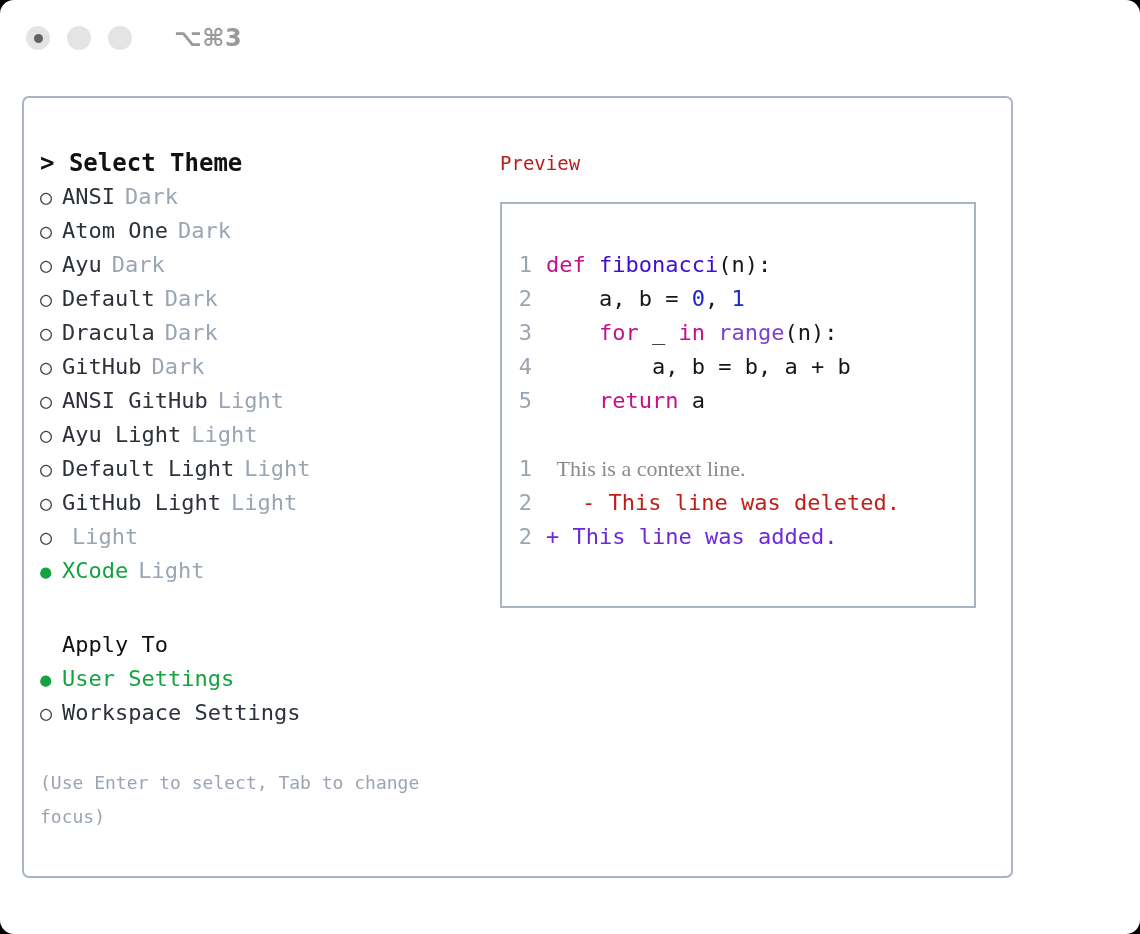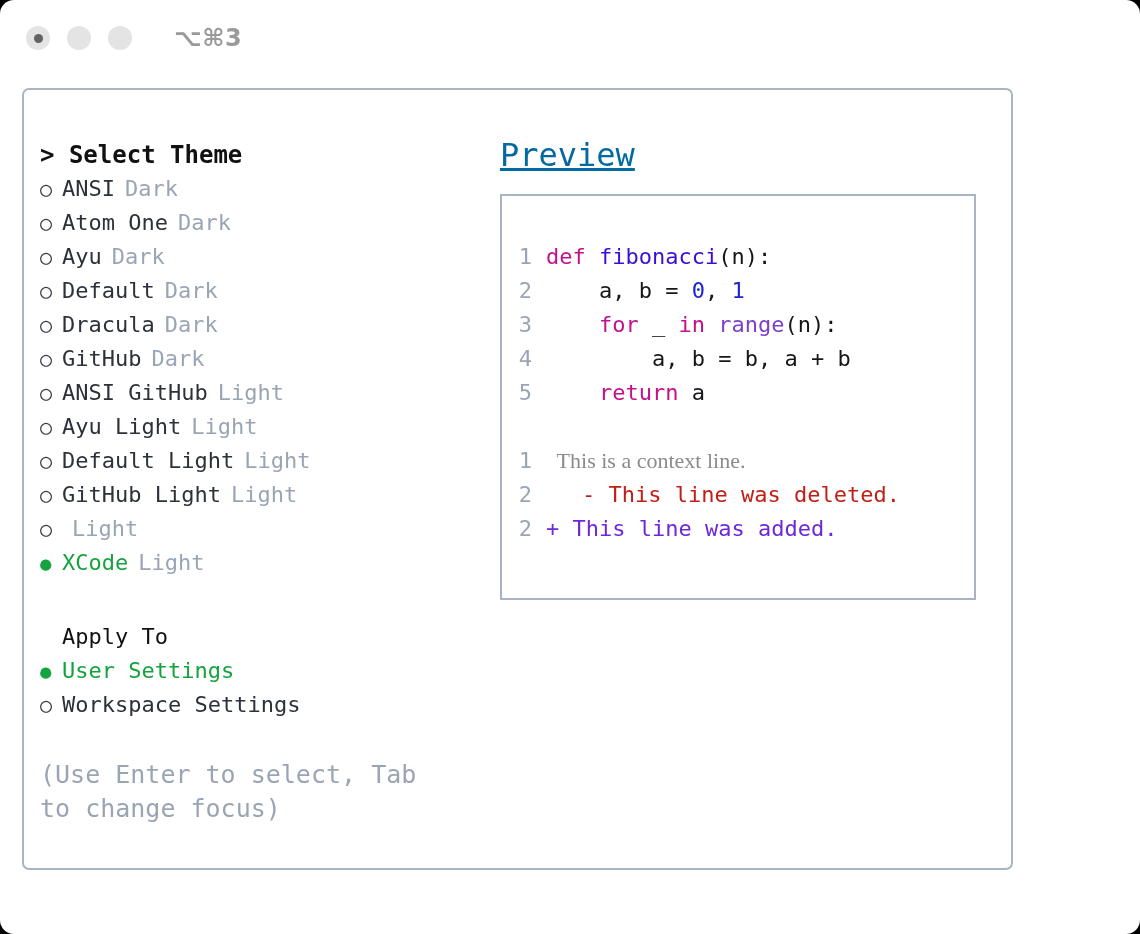--- a/index.html
+++ b/index.html
@@ -60,21 +60,21 @@
     font-size: 24px;
     font-weight: 700;
     letter-spacing: 0.5px;
     font-family: "DejaVu Sans", "Liberation Sans", sans-serif;
   }
 
   
   .window {
     position: absolute;
     left: 22px;
-    top: 88px;
+    top: 96px;
     width: 991px;
     height: 782px;
     border: 2px solid #aab4c2;
     border-radius: 7px;
     box-sizing: border-box;
     background: #ffffff;
   }
 
   .columns {
     position: absolute;
@@ -134,40 +134,39 @@
   .apply-title {
     font-size: 22px;
     color: #111111;
     line-height: 34px;
     padding-left: 22px;
     white-space: pre;
   }
   .spacer-apply { height: 40px; }
   .hint {
     margin-top: 36px;
-    font-size: 25px;
+    font-size: 18px;
     line-height: 34px;
     color: #9aa5b4;
     width: 400px;
     white-space: pre-wrap;
   }
 
   
   .right-col {
     position: absolute;
     left: 476px;
     top: 48px;
     width: 500px;
   }
   .preview-title {
-    font-size: 32px;
-    color: #0369a1;
-    line-height: 34px;
-    white-space: pre;
-    text-decoration: underline;
+    font-size: 19px;
+    color: #b91c1c;
+    line-height: 34px;
+    white-space: pre;
   }
   .preview-panel {
     margin-top: 22px;
     width: 476px;
     height: 406px;
     border: 2px solid #a8b3c3;
     background: #ffffff;
     box-sizing: border-box;
     padding: 44px 0 0 0;
   }

